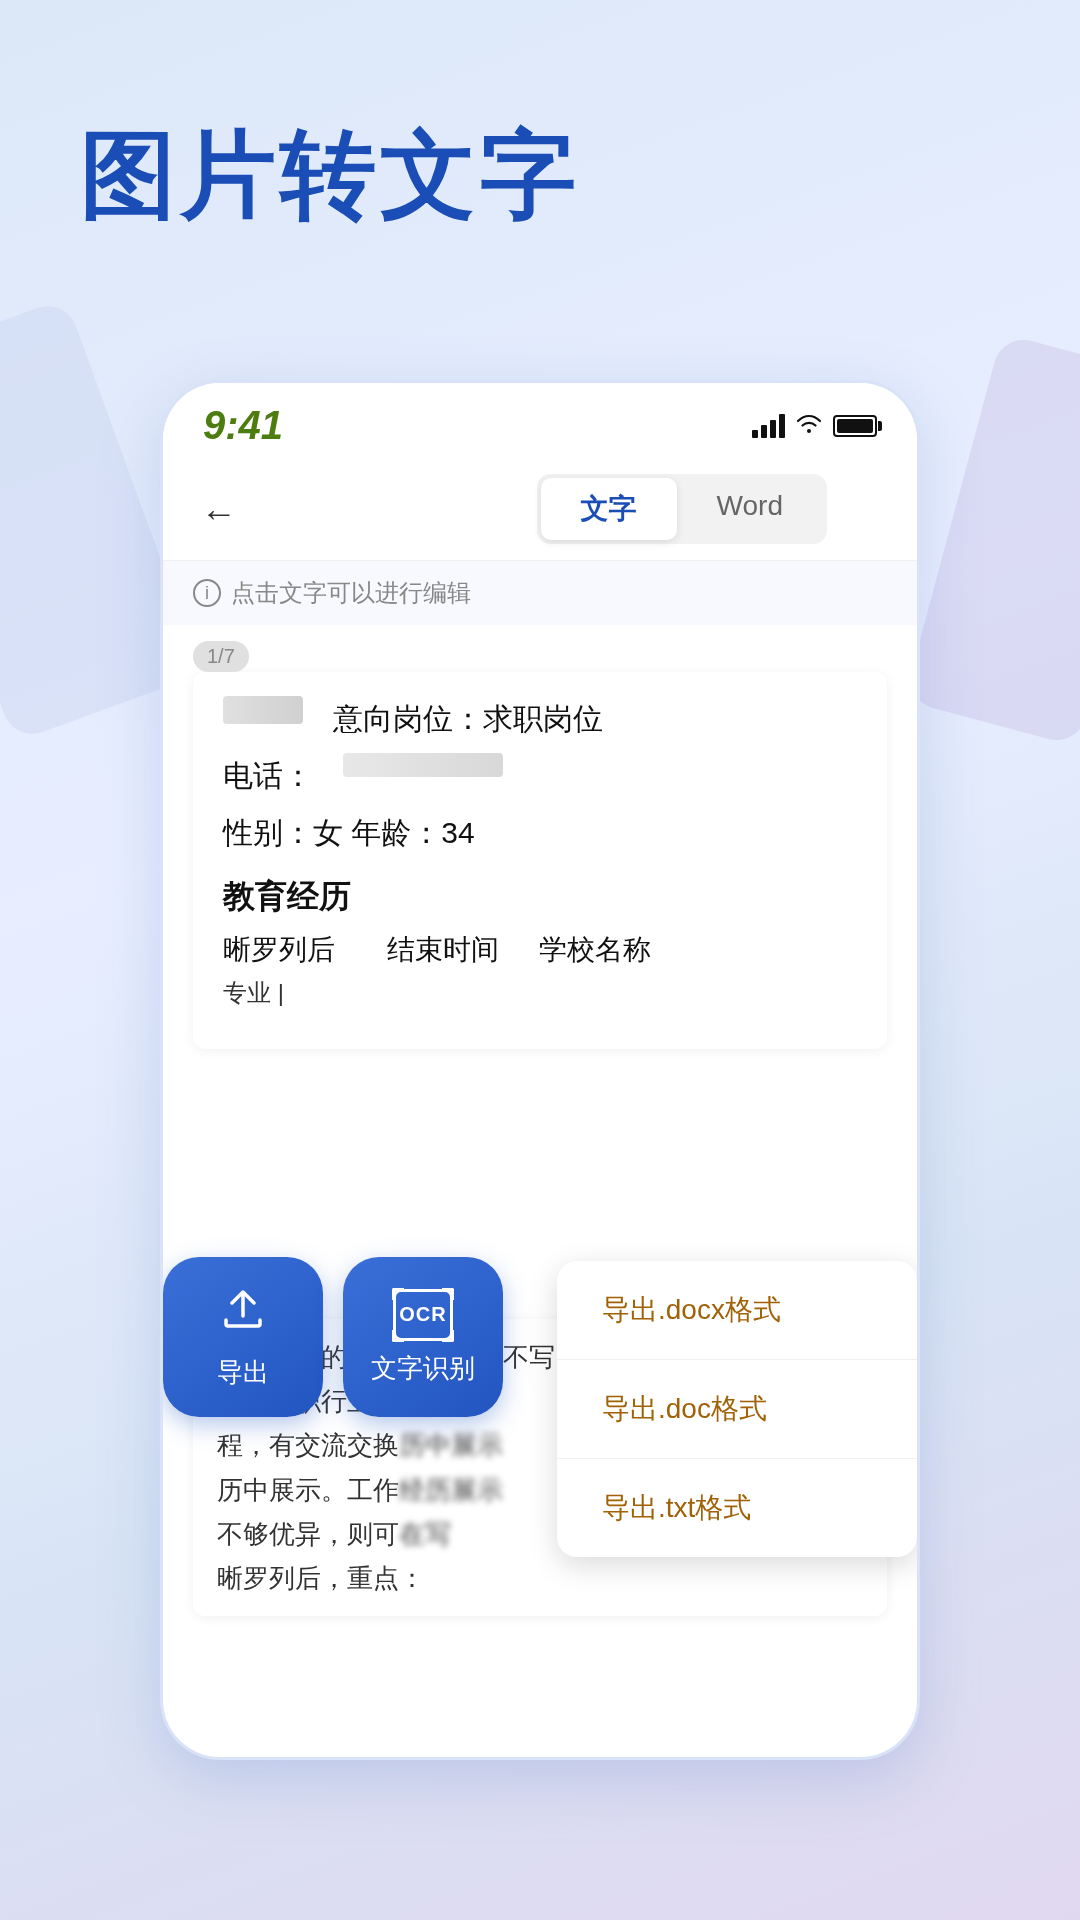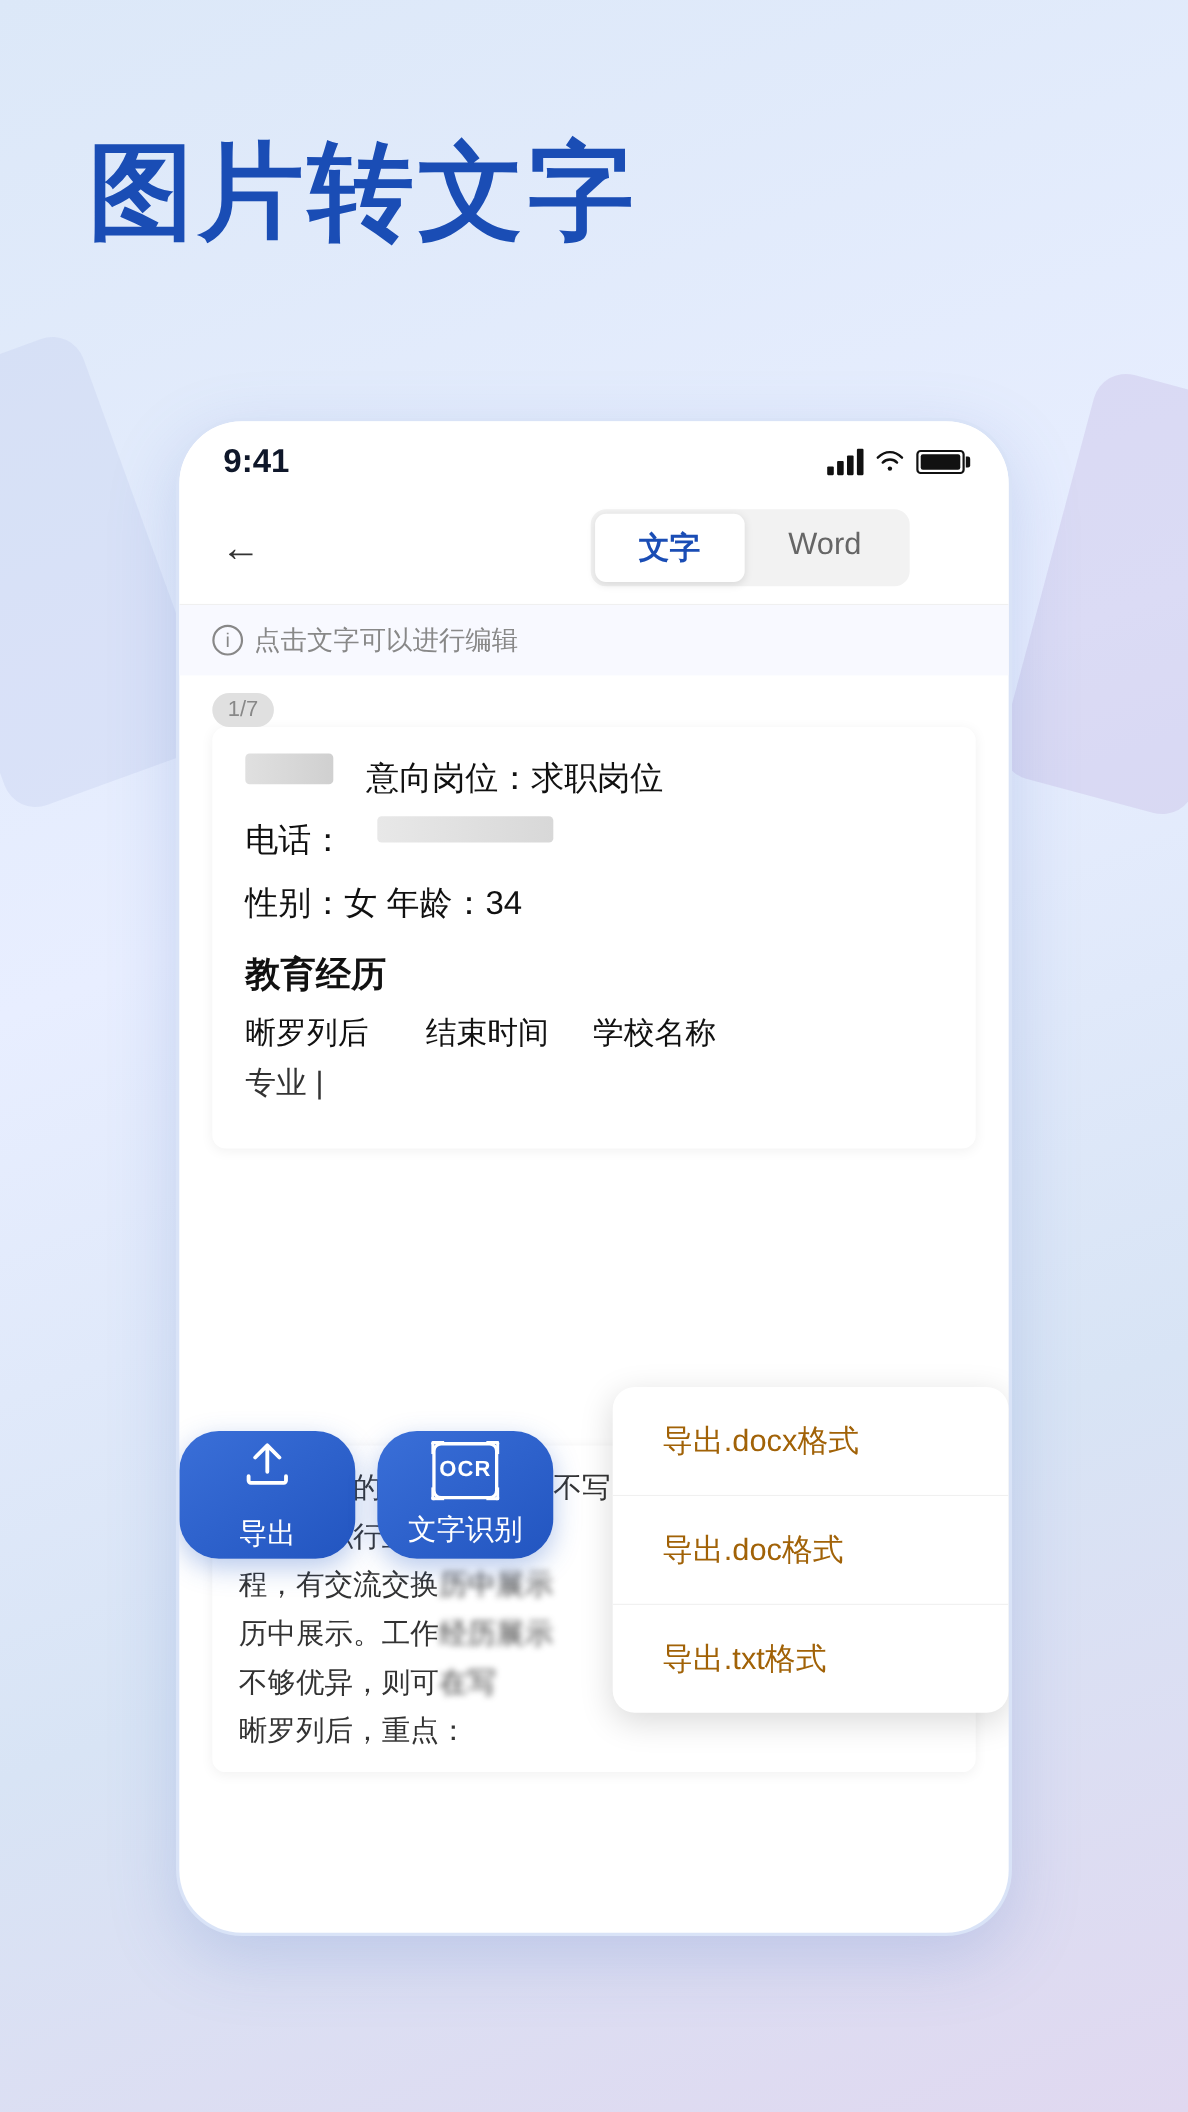--- a/index.html
+++ b/index.html
@@ -75,23 +75,24 @@
 
     
     .status-bar {
       display: flex;
       justify-content: space-between;
       align-items: center;
       padding: 20px 40px 10px;
       background: white;
     }
     .status-time {
-      font-size: 30px;
+      font-size: 40px;
       font-weight: 600;
-      color: #0f172a;
+      color: #4d7c0f;
+      font-style: italic;
     }
     .status-icons {
       display: flex;
       align-items: center;
       gap: 10px;
     }
     .signal-bars {
       display: flex;
       align-items: flex-end;
       gap: 3px;
@@ -258,21 +259,21 @@
     .fab-container {
       position: absolute;
       bottom: 340px;
       left: 0px;
       display: flex;
       gap: 20px;
       z-index: 10;
     }
     .fab-btn {
       width: 160px;
-      height: 116px;
+      height: 160px;
       background: linear-gradient(145deg, #3a6fd8, #2255c0);
       border-radius: 36px;
       display: flex;
       flex-direction: column;
       align-items: center;
       justify-content: center;
       gap: 10px;
       cursor: pointer;
       box-shadow: 0 8px 24px rgba(50, 100, 200, 0.35);
     }
@@ -380,21 +381,21 @@
       <span class="content-text">性别：女  年龄：34</span>
     </div>
 
     <div class="section-title">教育经历</div>
 
     <div style="font-size:28px; color:#111; margin-bottom:8px; display:flex; gap:20px;">
       <span>晰罗列后</span>
       <span style="margin-left:32px;">结束时间</span>
       <span style="margin-left:20px;">学校名称</span>
     </div>
-    <div style="font-size:28px; color:#333; margin-bottom:16px;">
+    <div style="font-size:24px; color:#333; margin-bottom:16px;">
       <span>专业 |</span>
     </div>
   </div>
 
   
   <div class="fab-container">
     <div class="fab-btn">
       <div class="fab-icon">
         <svg width="50" height="50" viewBox="0 0 50 50" fill="none">
           <path d="M25 8v24M14 19l11-11 11 11" stroke="white" stroke-width="3.5" stroke-linecap="round" stroke-linejoin="round"></path>

